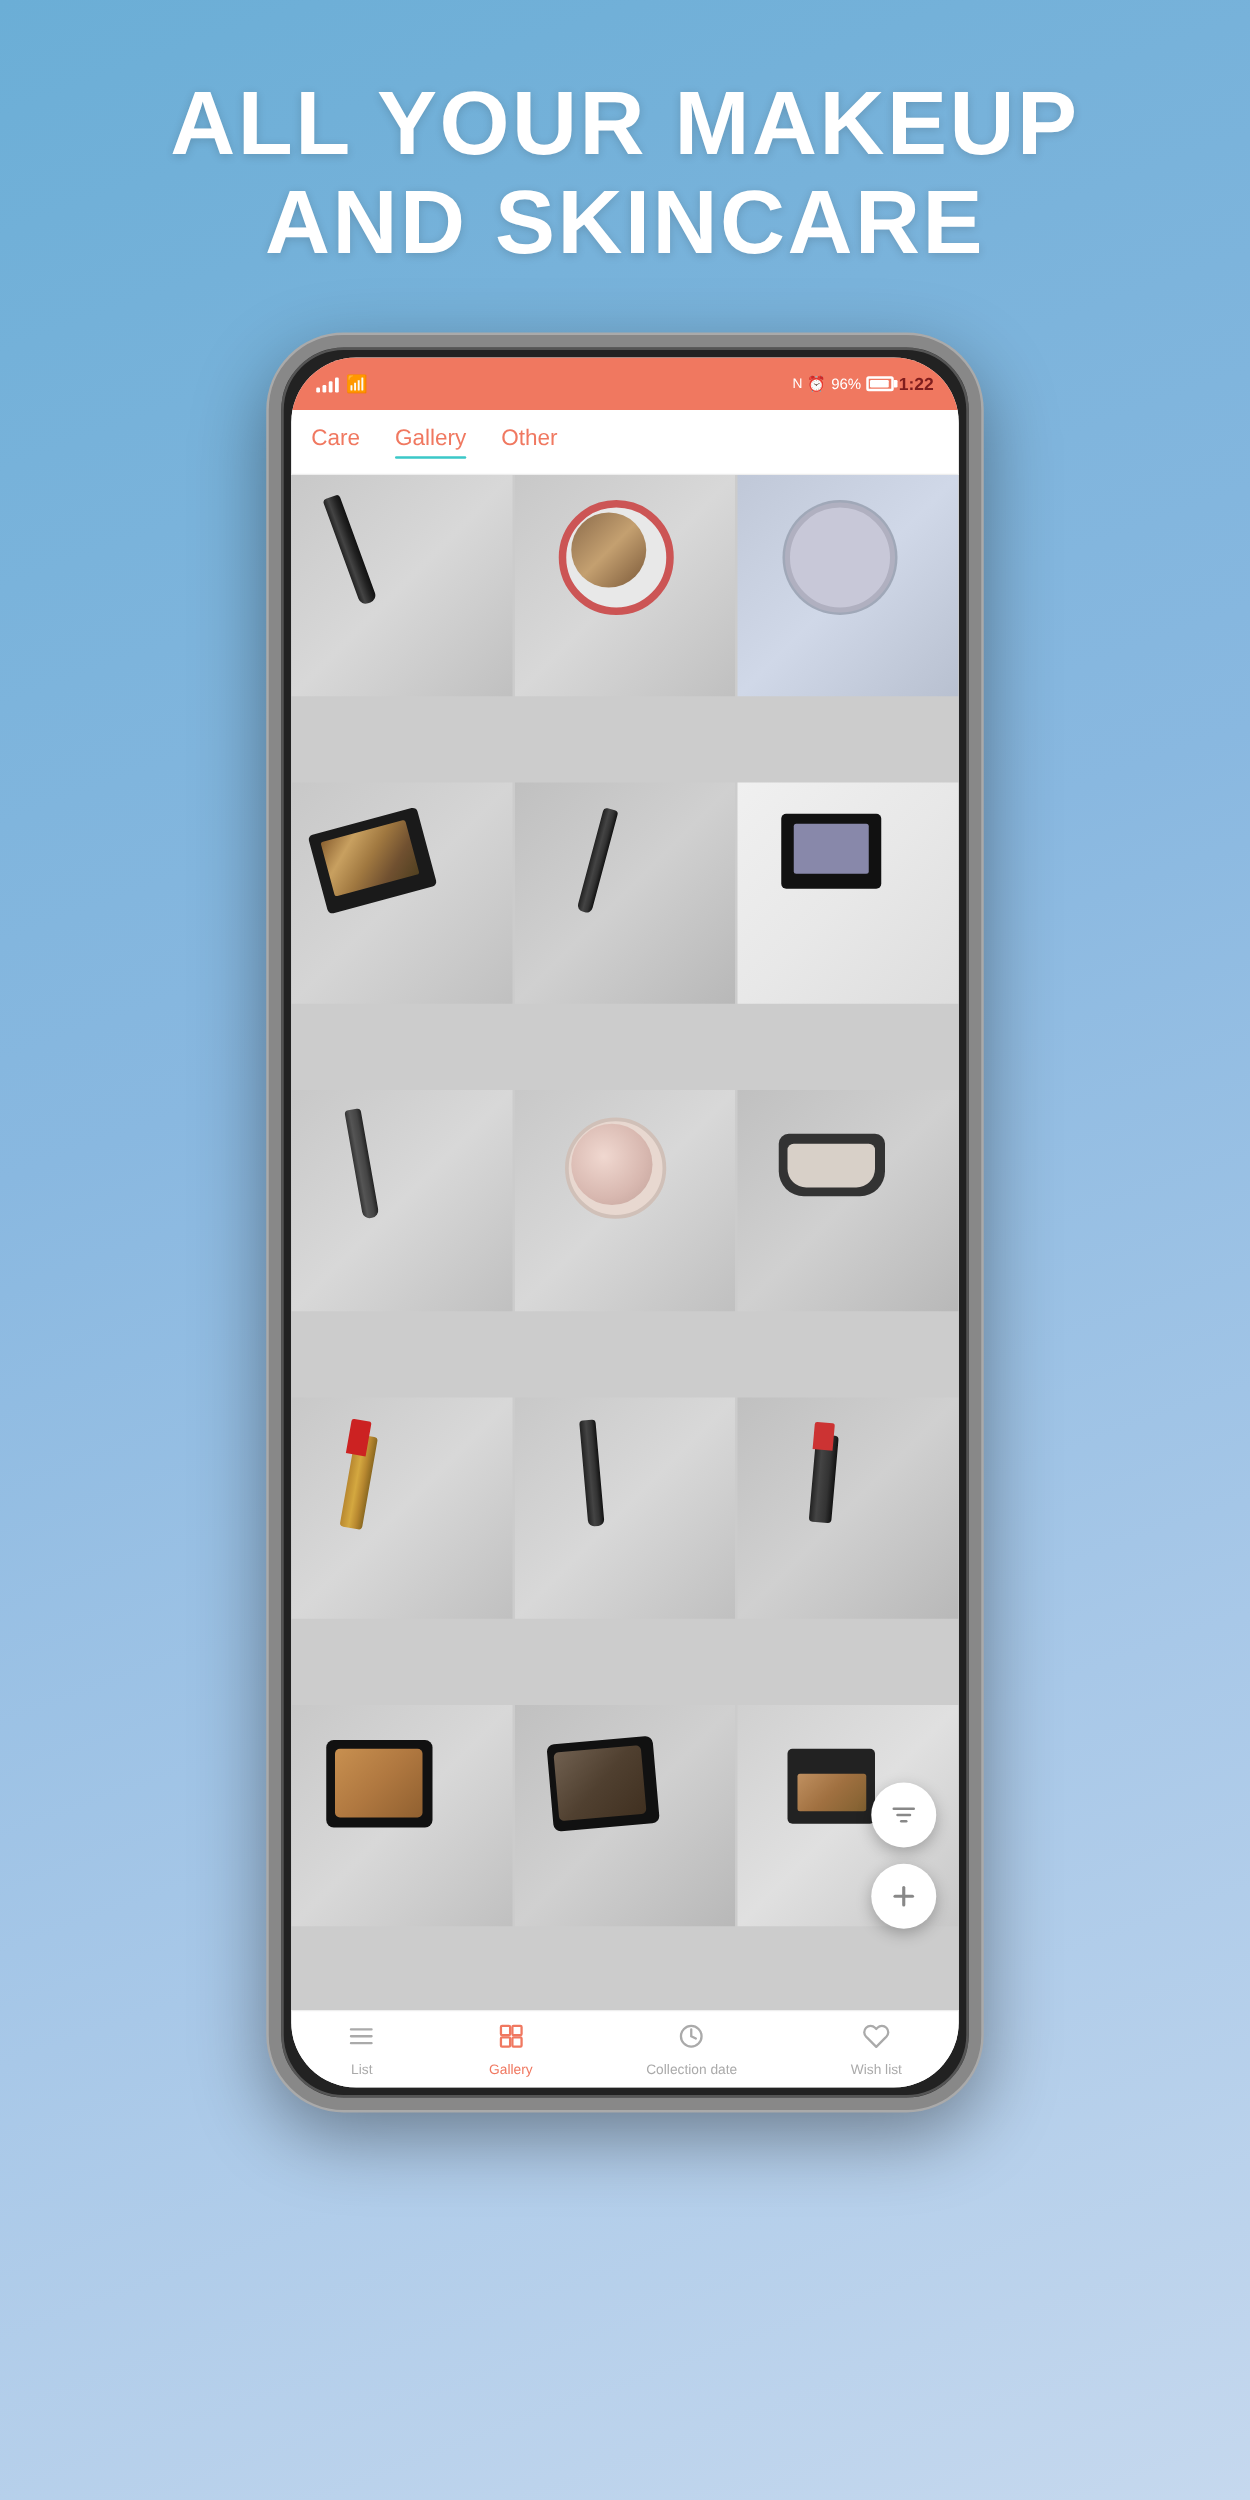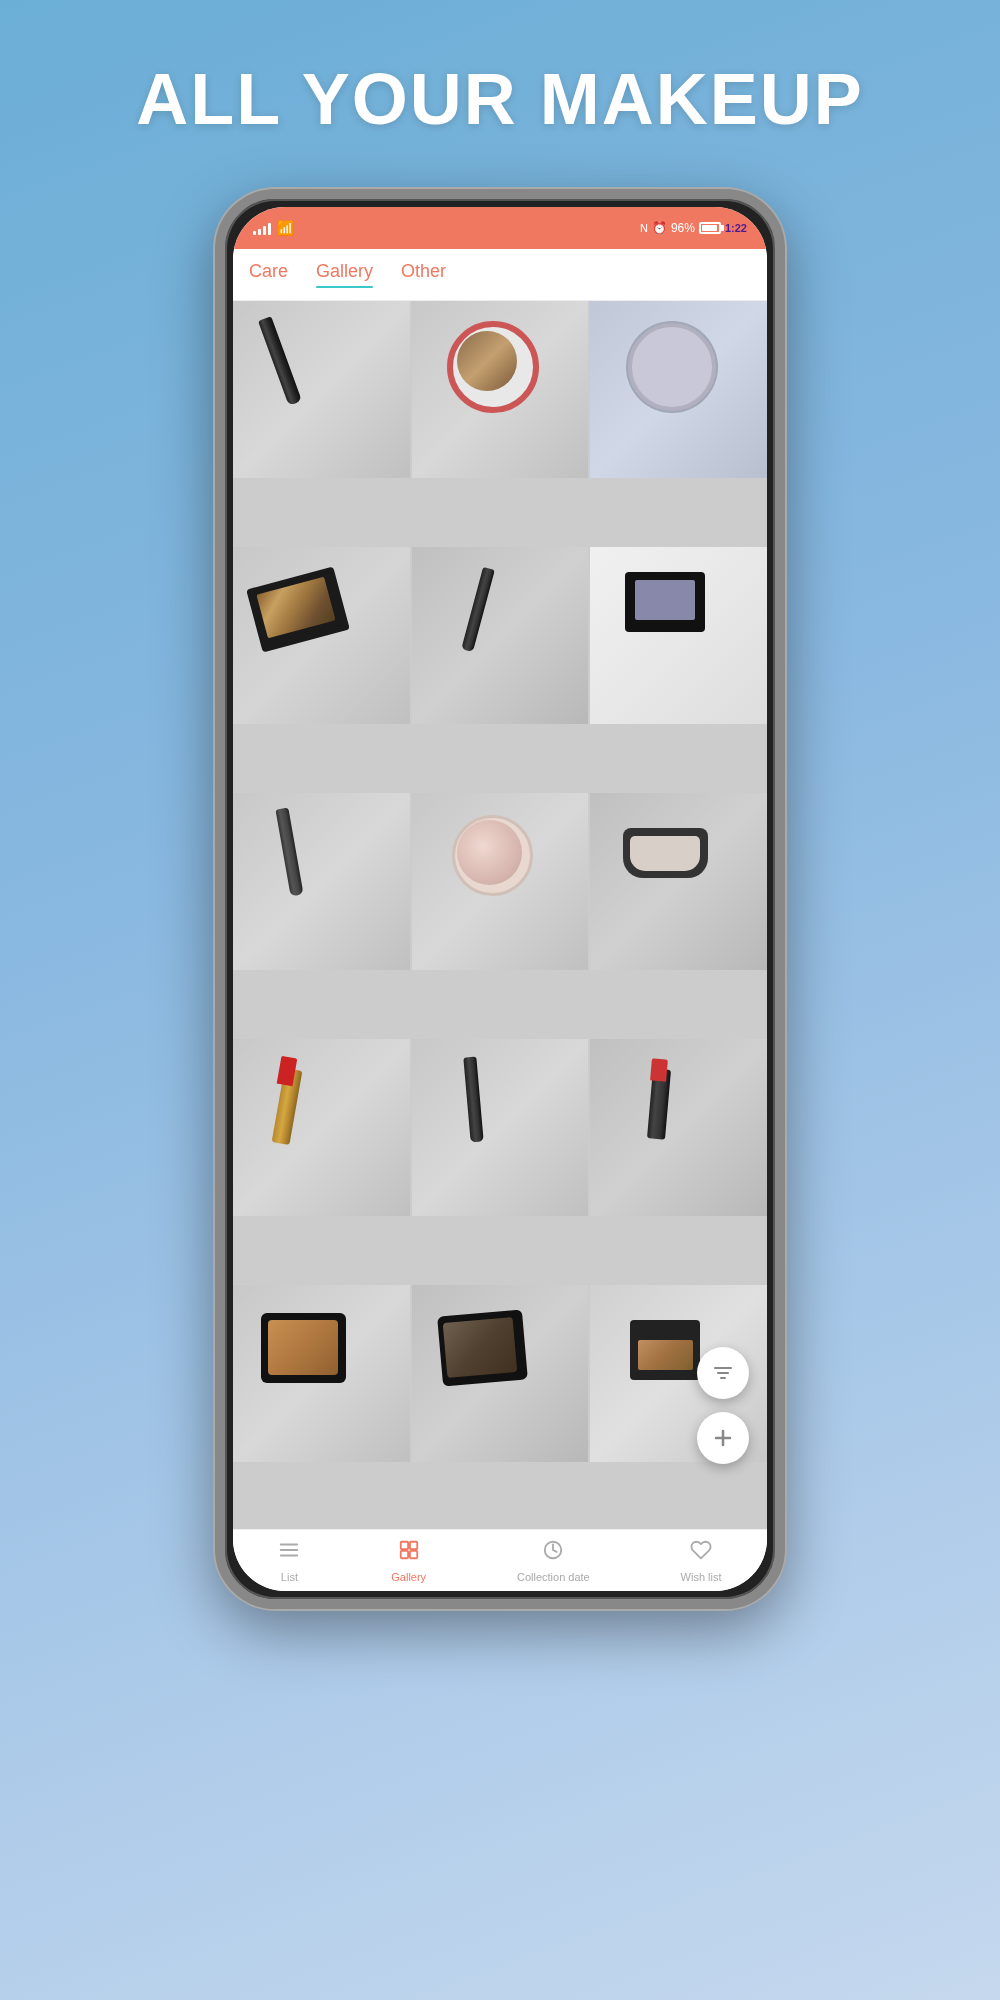--- a/index.html
+++ b/index.html
@@ -680,20 +680,21 @@
       display: flex;
       flex-direction: column;
     }
   </style>
 </head>
 <body>
 
 <div style="text-align:center; width:100%; padding: 0 40px;">
   <div class="hero-text">
     <div>ALL YOUR MAKEUP</div>
+    <div>AND SKINCARE</div>
   </div>
 </div>
 
 <div class="phone-wrapper">
   <div class="phone-frame">
     <div class="phone-screen">
 
       <div class="status-bar">
         <div class="status-left">
           <div class="signal-bars">
@@ -706,21 +707,21 @@
         </div>
         <div class="status-right">
           <span style="font-size:11px; color:white;">N</span>
           <span style="font-size:12px;">⏰</span>
           <span style="font-size:12px; color:white;">96%</span>
           <div class="battery-container">
             <div class="battery-icon">
                 <div class="battery-fill"></div>
               </div>
           </div>
-          <span style="font-size:11px; color:#4c1d95; font-weight:600;">1:22</span>
+          <span style="font-size:14px; color:#7f1d1d; font-weight:600;">1:22</span>
         </div>
       </div>
 
 
       <div class="tabs-bar">
         <div class="tab-item">
           <span>Care</span>
         </div>
         <div class="tab-item active">
           <span>Gallery</span>

